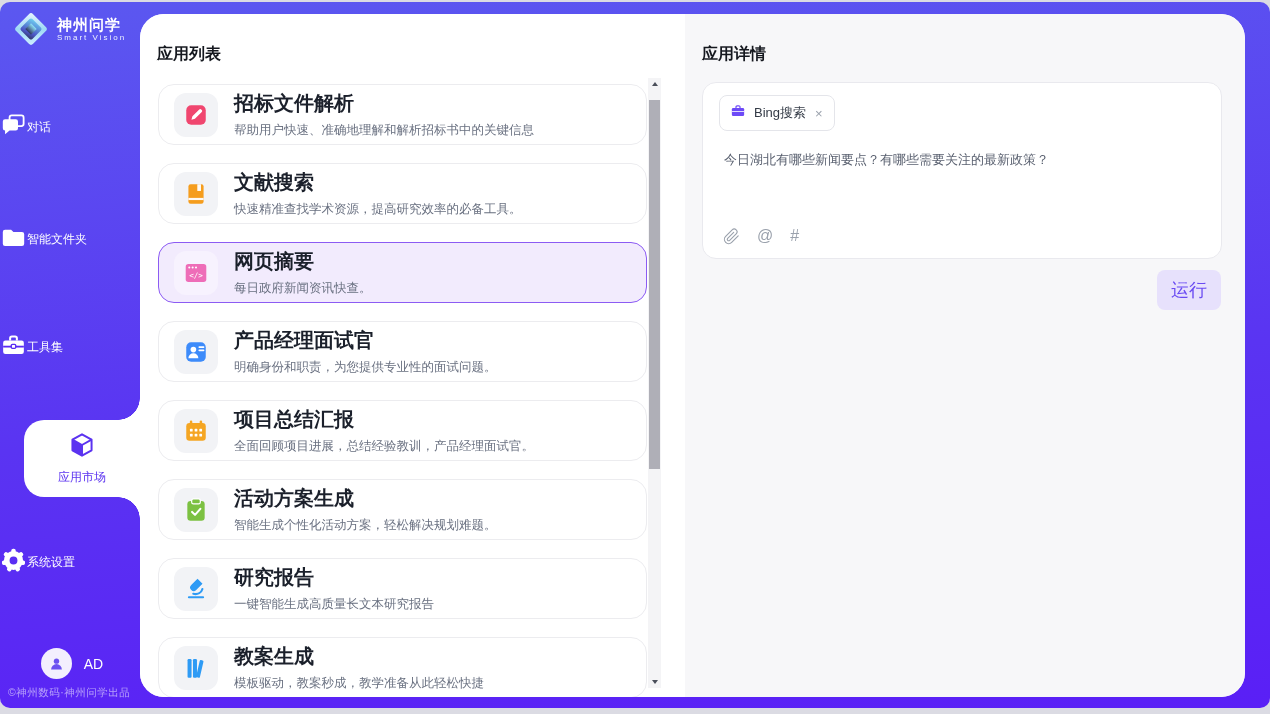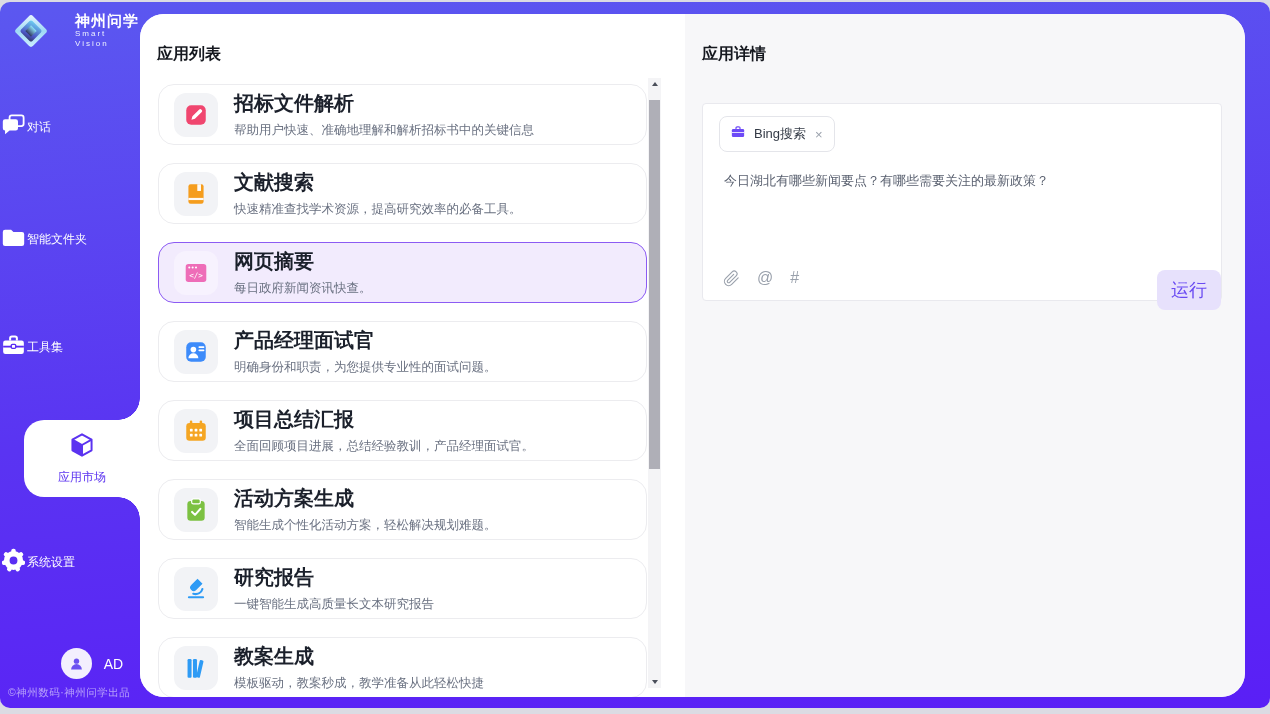--- a/index.html
+++ b/index.html
@@ -10,21 +10,21 @@
     position: relative;
   }
   
   .frame {
     position: absolute; left: 0; top: 2px; right: 0; bottom: 6px;
     background: linear-gradient(175deg, #5B58F0 0%, #5A34F2 55%, #5A1FF6 100%);
     border-radius: 10px;
   }
   
   .sidebar { position: absolute; left: 0; top: 0; width: 140px; height: 100%; }
-  .logo { position: absolute; top: 10px; left: 14px; display: flex; align-items: center; gap: 27px; }
+  .logo { position: absolute; top: 10px; left: 14px; display: flex; align-items: center; gap: 9px; }
   .logo-diamond { width: 34px; height: 34px; position: relative; flex: none; }
   .d1 { position:absolute; left:5px; top:5px; width:24px; height:24px; transform: rotate(45deg);
         background: linear-gradient(135deg, #EAF7FF 0%, #9ED9F5 50%, #CFEFFF 100%); border-radius: 3px; }
   .d2 { position:absolute; left:9px; top:9px; width:16px; height:16px; transform: rotate(45deg);
         background: linear-gradient(160deg, #6FD3F2 0%, #4B55C4 70%, #33365F 100%); border-radius: 2px; }
   .d3 { position:absolute; left:13px; top:13px; width:8px; height:8px; transform: rotate(45deg);
         background: linear-gradient(180deg, #8FE4F8 0%, #2E3560 100%); }
   .logo-text-cn { color:#fff; font-size: 15px; font-weight: bold; letter-spacing: 1px; line-height: 17px; }
   .logo-text-en { color:#EDF2FF; font-size: 8px; letter-spacing: 2px; line-height: 10px; }
   .nav-item { position: absolute; left: 0; width: 140px; display: flex; flex-direction: row;
@@ -43,21 +43,21 @@
     content:""; position: absolute; right: 0; top: -22px; width: 22px; height: 22px;
     background: radial-gradient(circle at 0% 0%, rgba(0,0,0,0) 21.5px, #FFFFFF 22px);
   }
   .nav-active-tab::after {
     content:""; position: absolute; right: 0; bottom: -22px; width: 22px; height: 22px;
     background: radial-gradient(circle at 0% 100%, rgba(0,0,0,0) 21.5px, #FFFFFF 22px);
   }
   .nav-active-tab svg { width: 28px; height: 28px; }
   .nav-active-tab .nav-label { color: #5B33F0; }
   .user-row { position: absolute; left: 0; top: 646px; width: 144px; display: flex;
-              align-items: center; justify-content: center; gap: 12px; cursor: pointer; margin-left: 20px; }
+              align-items: center; justify-content: center; gap: 12px; cursor: pointer; }
   .avatar { width: 31px; height: 31px; border-radius: 50%; background: #F3EFFE;
             display:flex; align-items:center; justify-content:center; }
   .avatar svg { width: 19px; height: 19px; }
   .user-name { color: #FFFFFF; font-size: 14px; }
   .copyright { position: absolute; left: 8px; top: 684px; width: 140px; text-align: left;
                color: rgba(255,255,255,0.55); font-size: 10.5px; letter-spacing: 0.5px; }
   
   .content {
     position: absolute; left: 140px; top: 12px; width: 1105px; height: 683px;
     background: #FFFFFF; border-radius: 24px; display: flex; overflow: hidden;
@@ -86,22 +86,22 @@
   .sb-up { top: 0; } .sb-down { bottom: 0; }
   .tri-up { width: 0; height: 0; border-left: 3.5px solid transparent; border-right: 3.5px solid transparent;
             border-bottom: 4px solid #4A4F5A; }
   .tri-down { width: 0; height: 0; border-left: 3.5px solid transparent; border-right: 3.5px solid transparent;
               border-top: 4px solid #4A4F5A; }
   .sb-thumb { position: absolute; left: 1px; top: 22px; width: 11px; height: 369px; background: #AFAFB7;
               cursor: grab; }
   
   .detail-panel { flex: 1; background: #F7F7F9; position: relative; border-radius: 0 24px 24px 0; }
   .detail-card {
-    position: absolute; left: 17px; top: 68px; right: 23px; height: 198px;
-    background: #FFFFFF; border: 1px solid #E9E9EE; border-radius: 4px; margin-top: 21px;
+    position: absolute; left: 17px; top: 68px; right: 23px; height: 177px;
+    background: #FFFFFF; border: 1px solid #E9E9EE; border-radius: 14px;
   }
   .tool-tag {
     position: absolute; left: 16px; top: 12px; display: inline-flex; align-items: center; gap: 8px;
     border: 1px solid #E4E5EA; border-radius: 8px; padding: 7px 10px; background: #FFFFFF;
   }
   .tool-tag svg { width: 16px; height: 16px; }
   .tag-label { font-size: 13px; color: #333A46; }
   .tag-close { font-size: 13px; color: #9AA1AC; cursor: pointer; line-height: 1; padding: 0 1px; }
   .query-text { position: absolute; left: 21px; top: 68px; right: 20px; font-size: 13px; color: #5A6170; }
   .composer-icons { position: absolute; left: 20px; bottom: 13px; display: flex; align-items: center; gap: 17px; }

